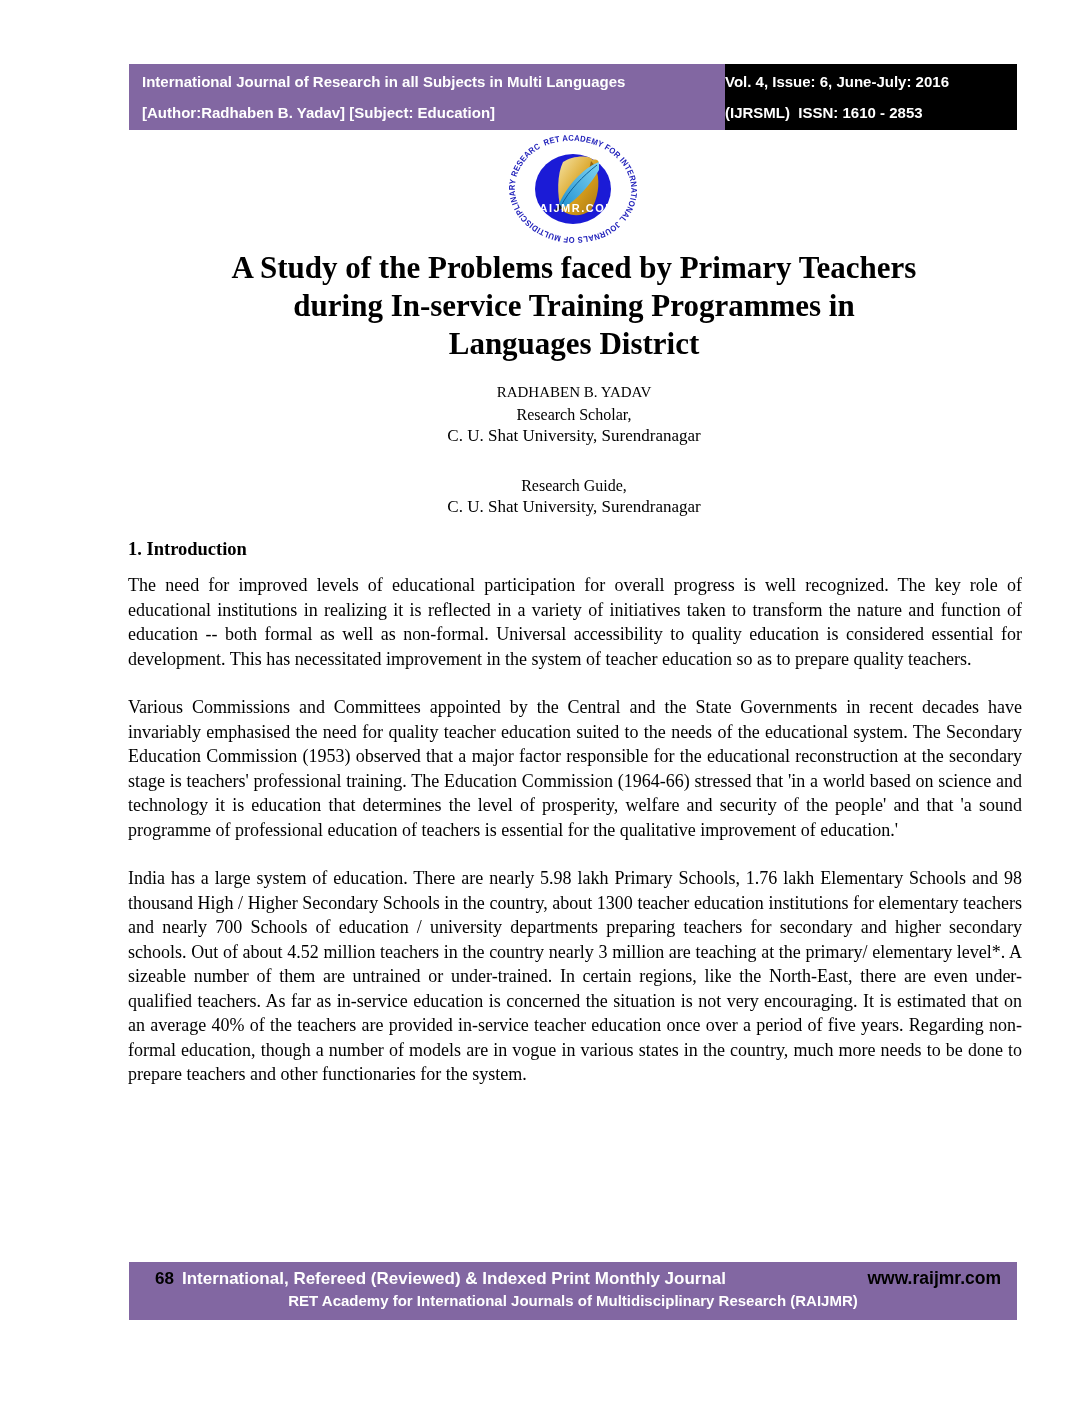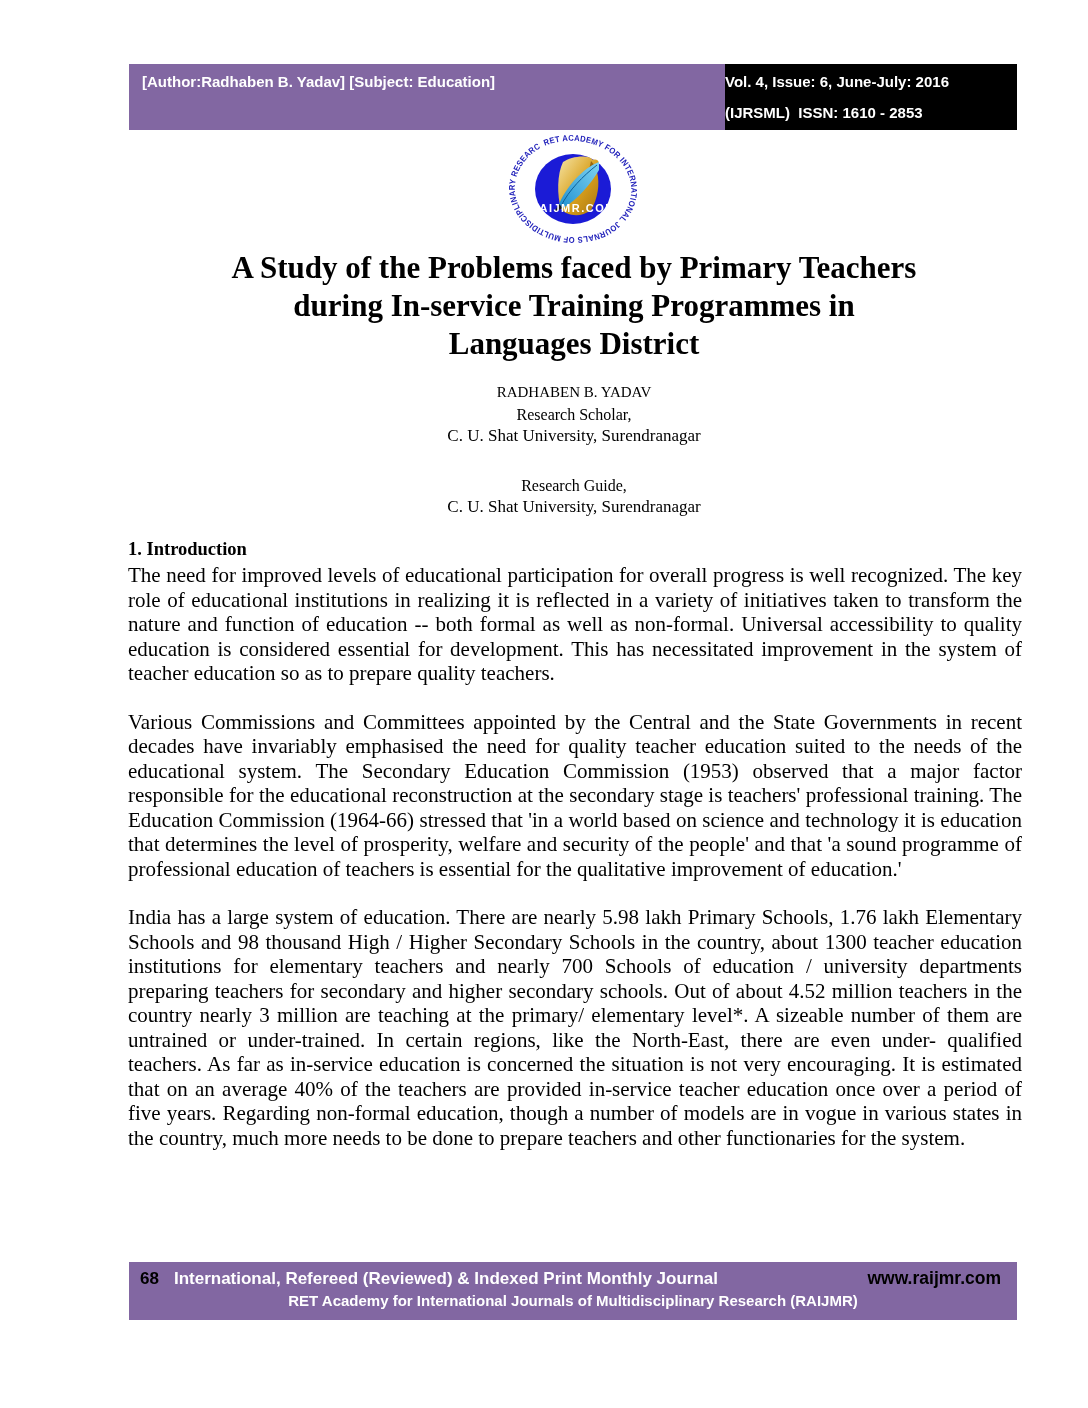--- a/index.html
+++ b/index.html
@@ -40,39 +40,40 @@
   .authors { position:absolute; top:380px; left:128px; width:892px; text-align:center; }
   .author-block { margin-bottom:29px; }
   .author-name { font-size:15px; line-height:24px; }
   .author-role { font-size:16px; line-height:21px; }
   .author-affiliation { font-size:17px; line-height:21px; }
 
   
   .content { position:absolute; top:537px; left:128px; width:894px; }
   .section-heading { font-size:18.5px; font-weight:bold; line-height:24px; }
   .content p {
-    font-size:21px; line-height:24.5px; text-align:justify; margin-top:2px; margin-bottom:24px;
+    font-size:18px; line-height:24.5px; text-align:justify; margin-top:12px; margin-bottom:24px;
   }
 
   
   .footer {
     position:absolute; top:1262px; left:129px; width:888px; height:58px;
     background:#8267A2; color:#fff; font-family:"Liberation Sans", sans-serif; font-weight:bold;
     padding-top:6px;
   }
-  .footer-line1 { display:flex; align-items:center; font-size:17px; padding:0 16px 0 11px; gap:15px; }
+  .footer-line1 { display:flex; align-items:center; font-size:17px; padding:0 16px 0 26px; gap:8px; }
   .footer-pagenum { color:#000; }
   .footer-site { color:#000; margin-left:auto; font-size:17.5px; text-decoration:none; cursor:pointer; }
   .footer-line2 { text-align:center; font-size:15px; margin-top:3px; }
 </style>
 </head>
 <body>
 
 <div class="header">
   <div class="header-left">
+    <div>International Journal of Research in all Subjects in Multi Languages</div>
     <div>[Author:Radhaben B. Yadav] [Subject: Education]</div>
   </div>
   <div class="header-right">
     <div>Vol. 4, Issue: 6, June-July: 2016</div>
     <div>(IJRSML)  ISSN: 1610 - 2853</div>
   </div>
 </div>
 
 <div class="logo-wrap">
   <svg width="140" height="118" viewBox="0 0 140 118" xmlns="http://www.w3.org/2000/svg" xmlns:xlink="http://www.w3.org/1999/xlink">

